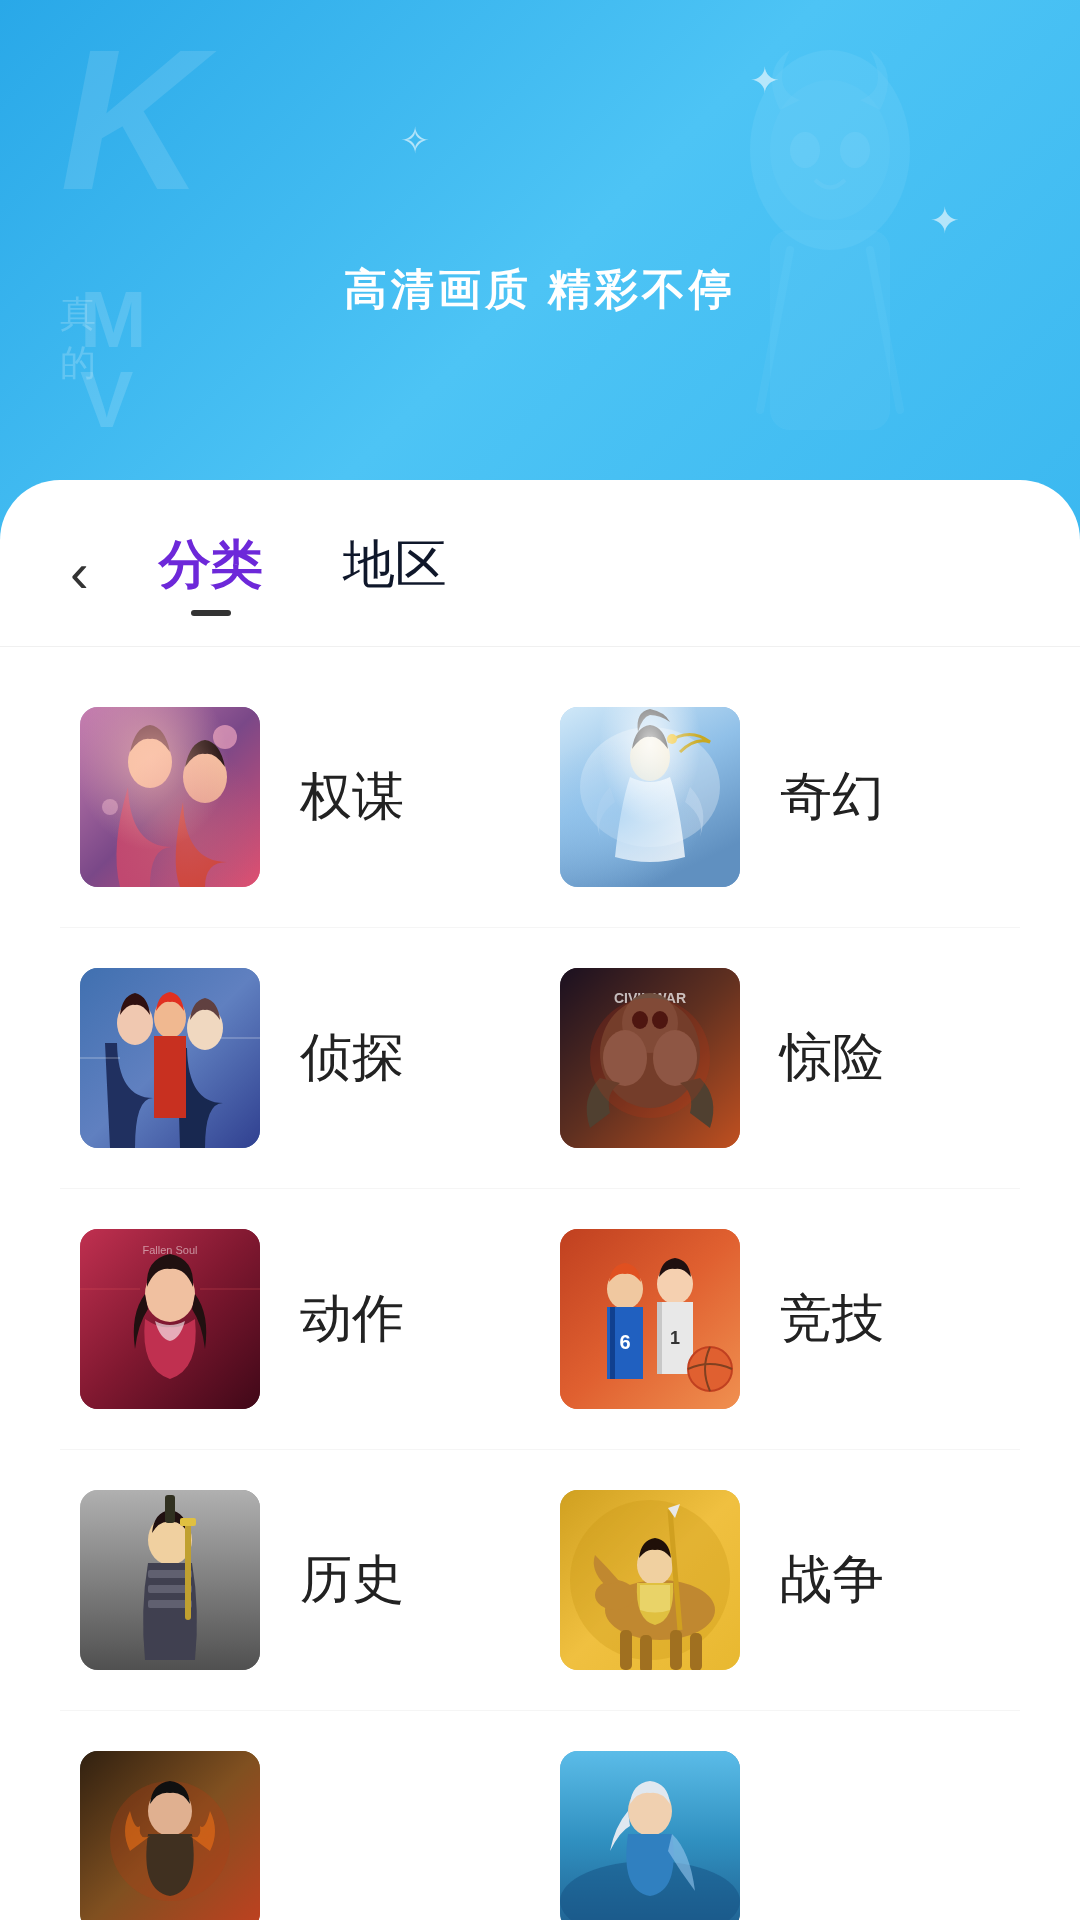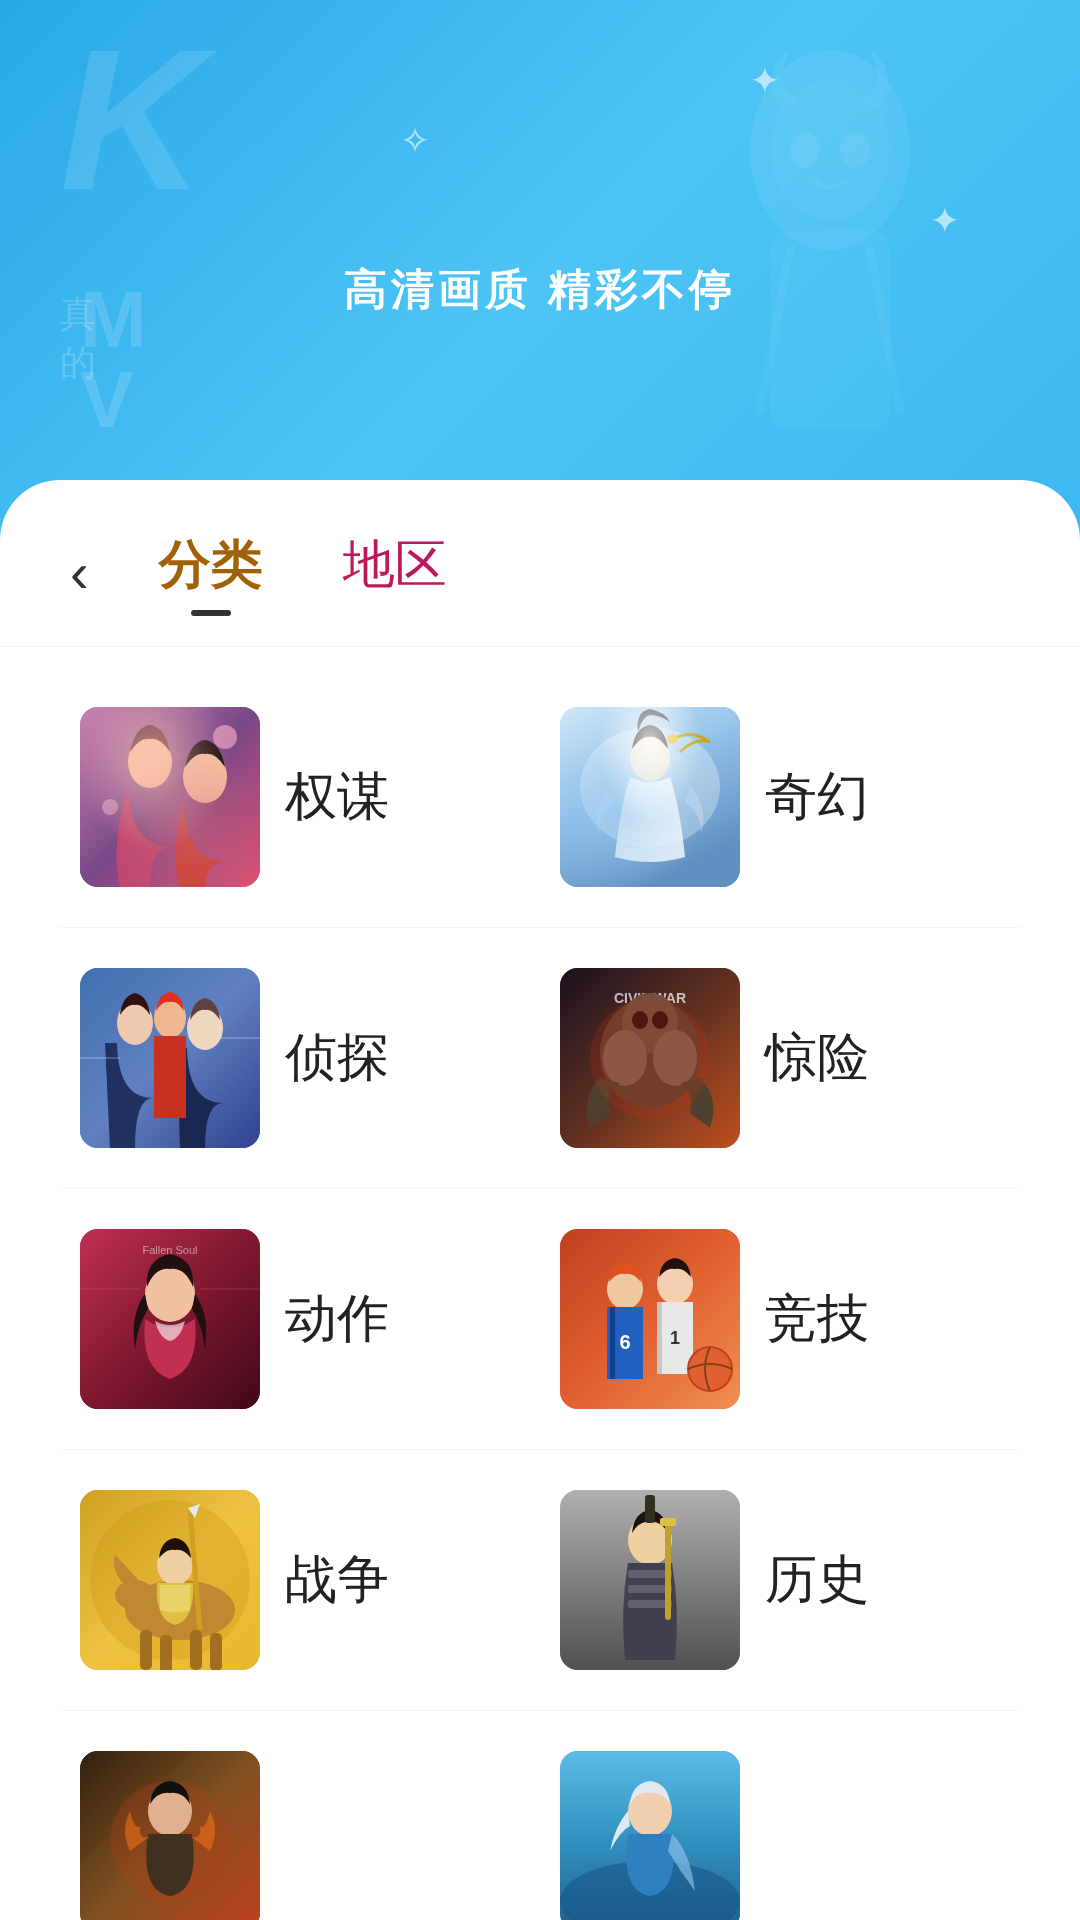--- a/index.html
+++ b/index.html
@@ -108,21 +108,21 @@
     }
 
     .tabs {
       display: flex;
       gap: 80px;
       margin-left: 60px;
     }
 
     .tab-item {
       font-size: 52px;
-      color: #a16207;
+      color: #6d28d9;
       cursor: pointer;
       padding-bottom: 16px;
       position: relative;
     }
 
     .tab-item.active {
       font-weight: 700;
     }
 
     .tab-item.active::after {
@@ -131,21 +131,21 @@
       bottom: 0;
       left: 50%;
       transform: translateX(-50%);
       width: 40px;
       height: 6px;
       background: #333;
       border-radius: 3px;
     }
 
     .tab-item.inactive {
-      color: #be185d;
+      color: #0f172a;
       font-weight: 400;
     }
 
     .category-list {
       padding: 20px 60px;
       overflow-y: auto;
       height: calc(100% - 160px);
     }
 
     .category-row {
@@ -196,21 +196,21 @@
       position: absolute;
       inset: 0;
       background: radial-gradient(ellipse at 50% 20%, rgba(255,255,255,0.8) 0%, transparent 40%),
                   radial-gradient(ellipse at 30% 60%, rgba(150,200,240,0.6) 0%, transparent 50%);
     }
 
     .category-label {
       font-size: 52px;
       font-weight: 500;
       color: #222;
-      margin-left: 25px;
+      margin-left: 40px;
     }
 
     
     .hero-deco {
       position: absolute;
       right: 50px;
       top: 30px;
       width: 400px;
       height: 500px;
       opacity: 0.2;
@@ -464,20 +464,50 @@
 
             <text x="115" y="115" text-anchor="middle" fill="#333" font-size="18" font-weight="bold" font-family="Arial">1</text>
           </svg>
         </div>
         <span class="category-label">竞技</span>
       </div>
     </div>
 
     <div class="category-row">
       <div class="category-item">
+        <div class="category-thumb thumb-lishi">
+          <svg viewBox="0 0 180 180" width="180" height="180" xmlns="http://www.w3.org/2000/svg">
+            <defs>
+              <linearGradient id="grad7" x1="0" y1="0" x2="0" y2="1">
+                <stop offset="0%" stop-color="#b0b0b0"></stop>
+                <stop offset="50%" stop-color="#808080"></stop>
+                <stop offset="100%" stop-color="#505050"></stop>
+              </linearGradient>
+            </defs>
+            <rect width="180" height="180" fill="url(#grad7)"></rect>
+
+            <ellipse cx="90" cy="50" rx="22" ry="25" fill="#f0d0a0"></ellipse>
+
+            <path d="M68 73 Q60 120 65 170 L115 170 Q120 120 112 73Z" fill="#404050"></path>
+
+            <rect x="68" y="80" width="44" height="8" rx="2" fill="#606070"></rect>
+            <rect x="68" y="95" width="44" height="8" rx="2" fill="#606070"></rect>
+            <rect x="68" y="110" width="44" height="8" rx="2" fill="#606070"></rect>
+
+            <path d="M72 43 Q74 22 90 20 Q106 22 108 43 Q100 30 90 32 Q80 30 72 43Z" fill="#201010"></path>
+            <rect x="85" y="5" width="10" height="28" rx="3" fill="#303020"></rect>
+
+            <rect x="105" y="30" width="6" height="100" rx="3" fill="#c0a030"></rect>
+            <rect x="100" y="28" width="16" height="8" rx="2" fill="#e0c040"></rect>
+          </svg>
+        </div>
+        <span class="category-label">历史</span>
+      </div>
+
+      <div class="category-item">
         <div class="category-thumb thumb-zhanzhen">
           <svg viewBox="0 0 180 180" width="180" height="180" xmlns="http://www.w3.org/2000/svg">
             <defs>
               <linearGradient id="grad8" x1="0" y1="0" x2="1" y2="1">
                 <stop offset="0%" stop-color="#d0a020"></stop>
                 <stop offset="50%" stop-color="#f0c040"></stop>
                 <stop offset="100%" stop-color="#e8b830"></stop>
               </linearGradient>
             </defs>
             <rect width="180" height="180" fill="url(#grad8)"></rect>
@@ -500,50 +530,20 @@
             <path d="M80 95 L80 120 Q95 125 110 120 L110 95Z" fill="rgba(255,255,200,0.3)"></path>
 
             <path d="M79 68 Q81 50 95 48 Q109 50 111 68 Q103 58 95 60 Q87 58 79 68Z" fill="#201008"></path>
 
             <line x1="110" y1="20" x2="120" y2="140" stroke="#d0a020" stroke-width="5"></line>
             <path d="M108 18 L120 14 L115 28Z" fill="#e8e8e8"></path>
           </svg>
         </div>
         <span class="category-label">战争</span>
       </div>
-
-      <div class="category-item">
-        <div class="category-thumb thumb-lishi">
-          <svg viewBox="0 0 180 180" width="180" height="180" xmlns="http://www.w3.org/2000/svg">
-            <defs>
-              <linearGradient id="grad7" x1="0" y1="0" x2="0" y2="1">
-                <stop offset="0%" stop-color="#b0b0b0"></stop>
-                <stop offset="50%" stop-color="#808080"></stop>
-                <stop offset="100%" stop-color="#505050"></stop>
-              </linearGradient>
-            </defs>
-            <rect width="180" height="180" fill="url(#grad7)"></rect>
-
-            <ellipse cx="90" cy="50" rx="22" ry="25" fill="#f0d0a0"></ellipse>
-
-            <path d="M68 73 Q60 120 65 170 L115 170 Q120 120 112 73Z" fill="#404050"></path>
-
-            <rect x="68" y="80" width="44" height="8" rx="2" fill="#606070"></rect>
-            <rect x="68" y="95" width="44" height="8" rx="2" fill="#606070"></rect>
-            <rect x="68" y="110" width="44" height="8" rx="2" fill="#606070"></rect>
-
-            <path d="M72 43 Q74 22 90 20 Q106 22 108 43 Q100 30 90 32 Q80 30 72 43Z" fill="#201010"></path>
-            <rect x="85" y="5" width="10" height="28" rx="3" fill="#303020"></rect>
-
-            <rect x="105" y="30" width="6" height="100" rx="3" fill="#c0a030"></rect>
-            <rect x="100" y="28" width="16" height="8" rx="2" fill="#e0c040"></rect>
-          </svg>
-        </div>
-        <span class="category-label">历史</span>
-      </div>
     </div>
 
     <div class="category-row">
       <div class="category-item">
         <div class="category-thumb thumb-row5-left">
           <svg viewBox="0 0 180 180" width="180" height="180" xmlns="http://www.w3.org/2000/svg">
             <defs>
               <linearGradient id="grad9" x1="0" y1="0" x2="1" y2="1">
                 <stop offset="0%" stop-color="#302010"></stop>
                 <stop offset="50%" stop-color="#805020"></stop>

